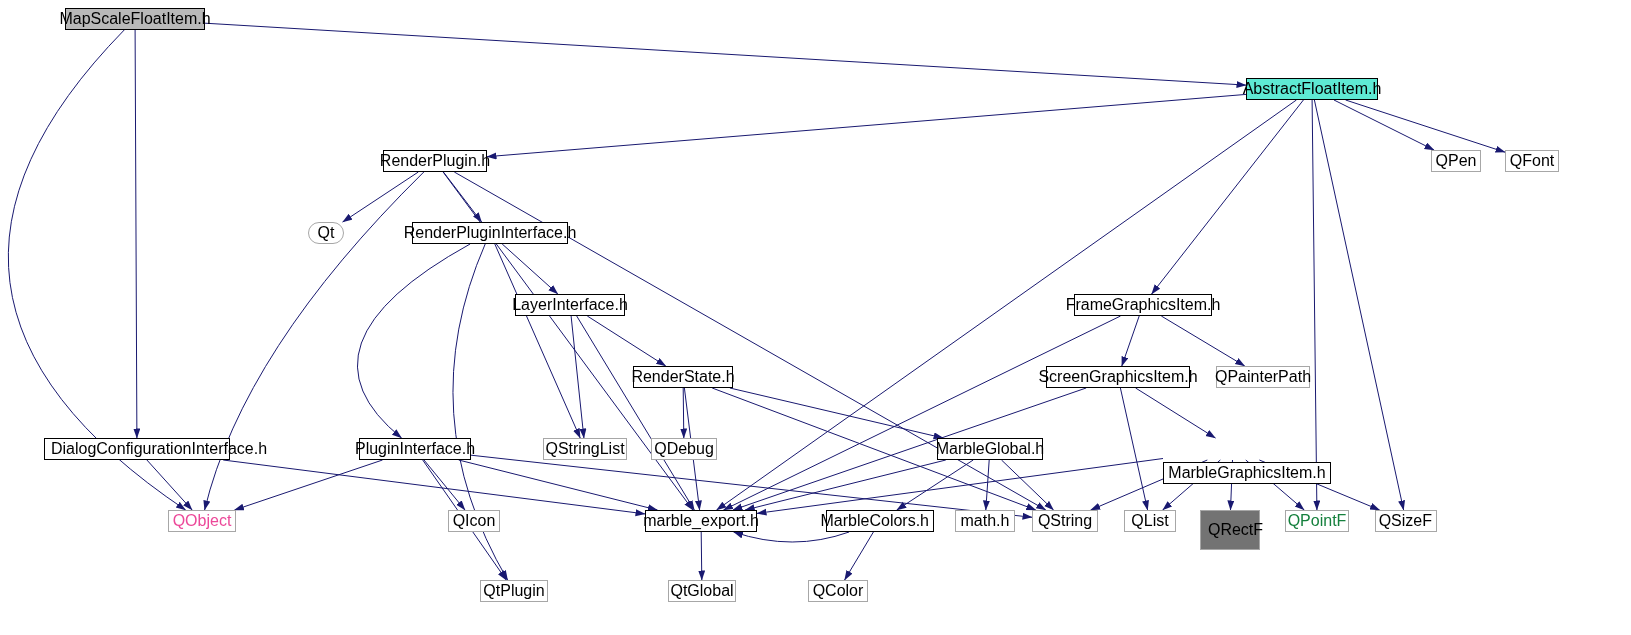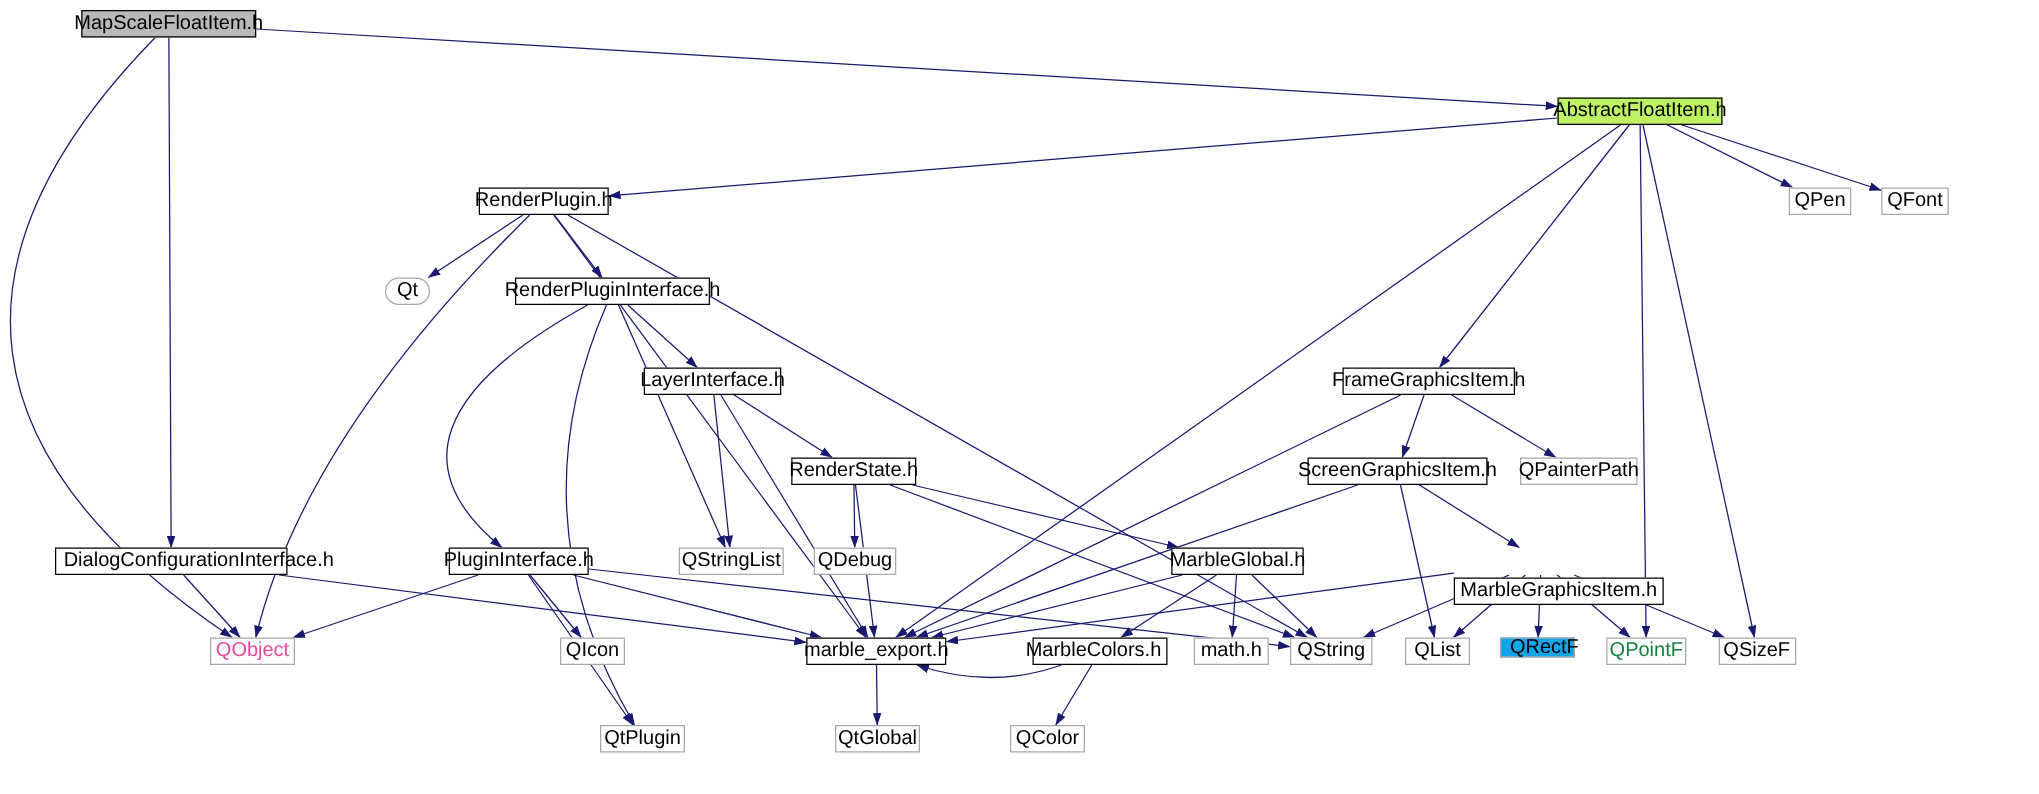--- a/index.html
+++ b/index.html
@@ -89,21 +89,21 @@
       <path class="edge" d="M458.7,460 L657.3,510" stroke="#191970" marker-end="url(#arrow)"></path>
       <path class="edge" d="M146.9,460 L192.1,510" stroke="#191970" marker-end="url(#arrow)"></path>
       <path class="edge" d="M223.2,460 L645,513.9" stroke="#191970" marker-end="url(#arrow)"></path>
       <path class="edge" d="M701.2,532 L701.8,580" stroke="#191970" marker-end="url(#arrow)"></path>
       <path class="edge" d="M873.4,532 L844.6,580" stroke="#191970" marker-end="url(#arrow)"></path>
       <path class="edge" d="M849.1,532 Q793,552 733.6,532" stroke="#191970" marker-end="url(#arrow)"></path>
     </svg>
     <div class="node main" style="left: 65px; top: 8px; width: 140px; height: 22px; background: rgb(185, 185, 185); border-color: rgb(0, 0, 0); color: rgb(0, 0, 0);">
       <span>MapScaleFloatItem.h</span>
     </div>
-    <div class="node internal" style="left: 1246px; top: 78px; width: 132px; height: 22px; background: #bef264; border-color: rgb(0, 0, 0); color: rgb(0, 0, 0);">
+    <div class="node internal" style="left: 1246px; top: 78px; width: 132px; height: 22px; background: #5eead4; border-color: rgb(0, 0, 0); color: rgb(0, 0, 0);">
       <span>AbstractFloatItem.h</span>
     </div>
     <div class="node internal" style="left: 383px; top: 150px; width: 104px; height: 22px; background: rgb(255, 255, 255); border-color: rgb(0, 0, 0); color: rgb(0, 0, 0);">
       <span>RenderPlugin.h</span>
     </div>
     <div class="node external" style="left: 1431px; top: 150px; width: 50px; height: 22px; background: rgb(255, 255, 255); border-color: rgb(167, 167, 167); color: rgb(0, 0, 0);">
       <span>QPen</span>
     </div>
     <div class="node external" style="left: 1505px; top: 150px; width: 54px; height: 22px; background: rgb(255, 255, 255); border-color: rgb(167, 167, 167); color: rgb(0, 0, 0);">
       <span>QFont</span>
@@ -161,21 +161,21 @@
     </div>
     <div class="node external" style="left: 955px; top: 510px; width: 60px; height: 22px; background: rgb(255, 255, 255); border-color: rgb(167, 167, 167); color: rgb(0, 0, 0);">
       <span>math.h</span>
     </div>
     <div class="node external" style="left: 1032px; top: 510px; width: 66px; height: 22px; background: rgb(255, 255, 255); border-color: rgb(167, 167, 167); color: rgb(0, 0, 0);">
       <span>QString</span>
     </div>
     <div class="node external" style="left: 1124px; top: 510px; width: 52px; height: 22px; background: rgb(255, 255, 255); border-color: rgb(167, 167, 167); color: rgb(0, 0, 0);">
       <span>QList</span>
     </div>
-    <div class="node external" style="left: 1200px; top: 510px; width: 60px; height: 16px; background: #0ea5e9; border-color: rgb(167, 167, 167); color: rgb(0, 0, 0); padding-left: 15px;">
+    <div class="node external" style="left: 1200px; top: 510px; width: 60px; height: 40px; background: #737373; border-color: rgb(167, 167, 167); color: rgb(0, 0, 0); padding-left: 15px;">
       <span>QRectF</span>
     </div>
     <div class="node external" style="left: 1285px; top: 510px; width: 64px; height: 22px; background: rgb(255, 255, 255); border-color: rgb(167, 167, 167); color: #15803d;">
       <span>QPointF</span>
     </div>
     <div class="node external" style="left: 1375px; top: 510px; width: 62px; height: 22px; background: rgb(255, 255, 255); border-color: rgb(167, 167, 167); color: rgb(0, 0, 0); justify-content: flex-end;">
       <span>QSizeF</span>
     </div>
     <div class="node external" style="left: 480px; top: 580px; width: 68px; height: 22px; background: rgb(255, 255, 255); border-color: rgb(167, 167, 167); color: rgb(0, 0, 0);">
       <span>QtPlugin</span>

